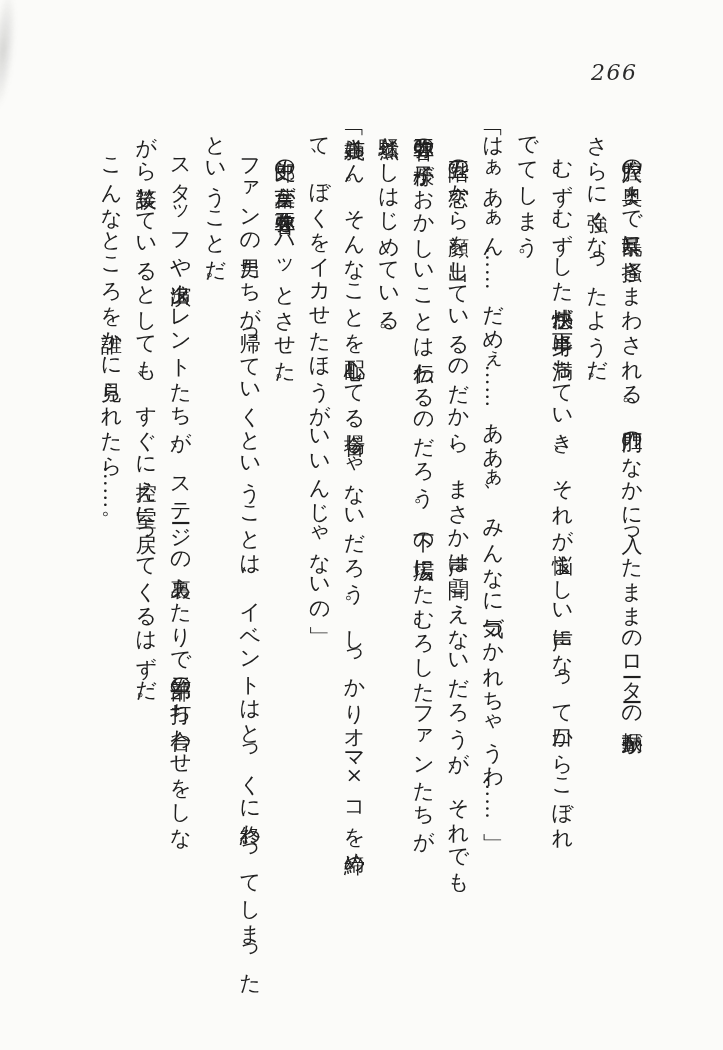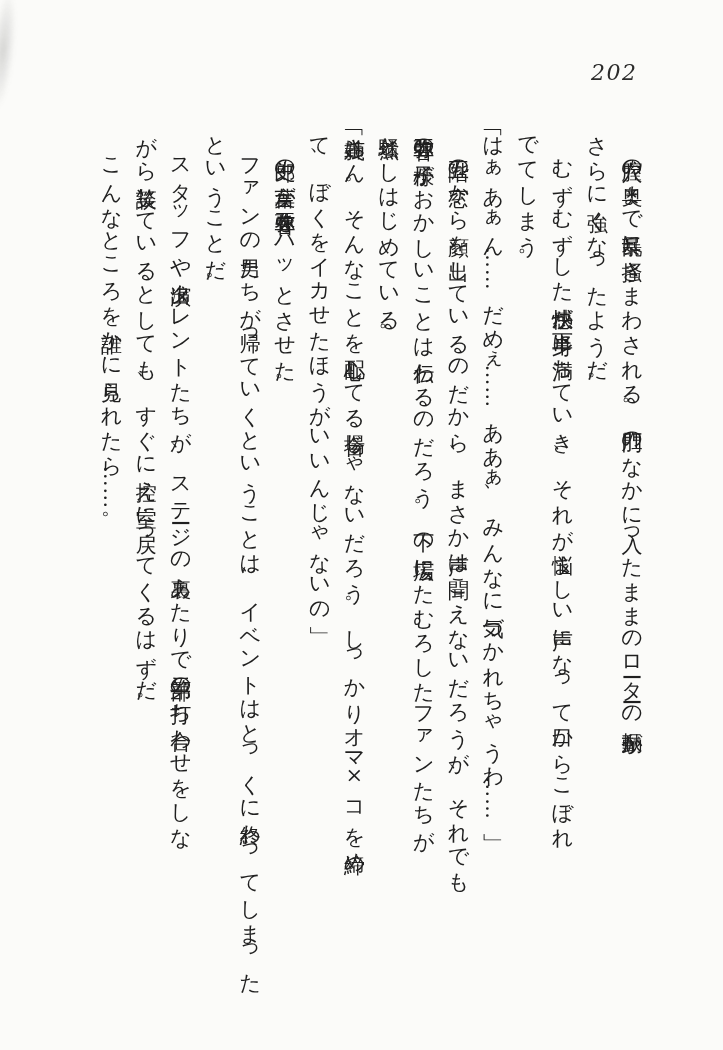--- a/index.html
+++ b/index.html
@@ -51,21 +51,21 @@
     line-height: 34.7px;
     white-space: nowrap;
     font-kerning: none;
   }
 </style>
 </head>
 <body>
 
 <div class="scan-smudge"></div>
 
-<div class="page-number">202</div>
+<div class="page-number">266</div>
 
 <div class="text-block">
   <p>　膣穴の奥まで乱暴に掻きまわされる。肛門のなかに入ったままのローターの振動が</p>
   <p>さらに強くなったようだ。</p>
   <p>　むずむずした快感が下半身に満ちていき、それが悩ましい声になって口からこぼれ</p>
   <p>でてしまう。</p>
   <p>「はぁあぁん……だめぇ……ああぁ、みんなに気づかれちゃうわ……」</p>
   <p>　五階の窓から顔を出しているのだから、まさか声は聞こえないだろうが、それでも</p>
   <p>亜弥香の様子がおかしいことは伝わるのだろう。下の広場にたむろしたファンたちが</p>
   <p>騒然としはじめている。</p>

